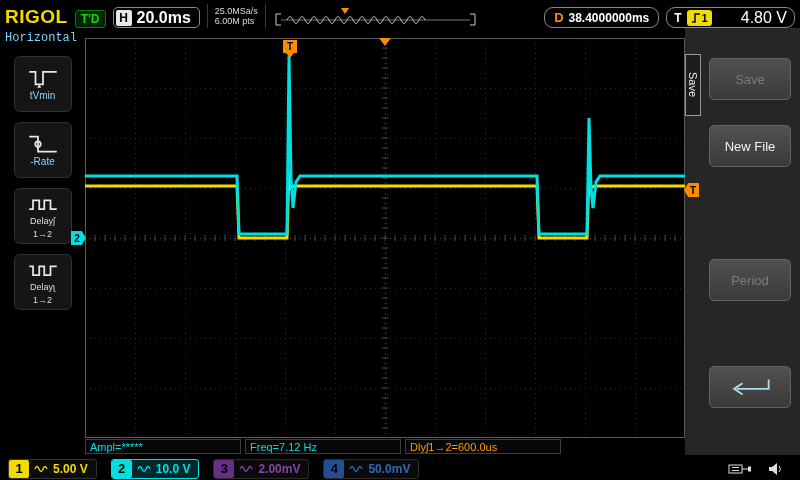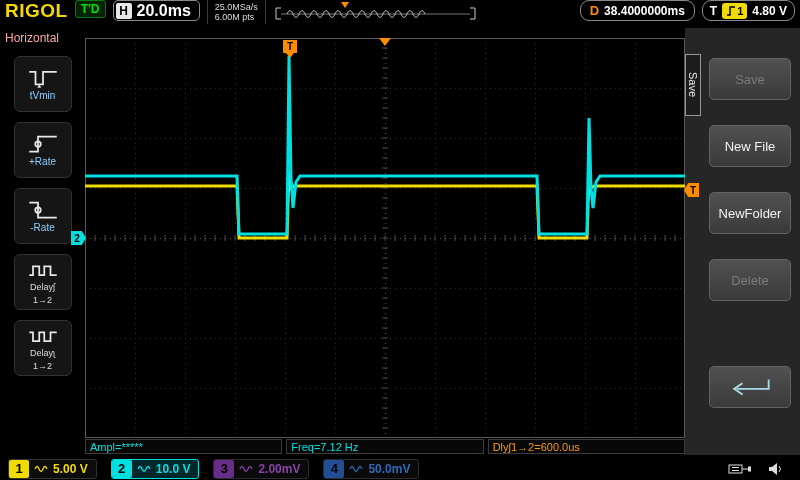--- a/index.html
+++ b/index.html
@@ -3,21 +3,21 @@
 <meta charset="utf-8">
 <style>
   * { margin:0; padding:0; box-sizing:border-box; }
   html,body { width:800px; height:480px; }
   body {
     background:#000; color:#fff; position:relative; overflow:hidden;
     font-family:"Liberation Sans","DejaVu Sans",sans-serif;
   }
   
   .topbar { position:absolute; top:0; left:0; width:800px; height:28px;
-    display:flex; align-items:flex-start; gap:7px; padding:0 5px; background:#000; }
+    display:flex; align-items:flex-end; gap:7px; padding:0 5px; background:#000; }
   .topbar > * { flex-shrink:0; }
   .logo { color:#f5d800; font-weight:bold; font-size:19px; letter-spacing:.5px; }
   .trig-status { color:#00e000; background:#032403; border:1px solid #0a7a0a;
     font-size:12px; font-weight:bold; padding:1px 5px; border-radius:3px; }
   .h-group { display:flex; align-items:center; gap:5px; border:1px solid #8a8a8a;
     border-radius:5px; height:21px; padding:1px 8px 1px 2px; }
   .h-badge { background:#e8e8e8; color:#000; font-weight:bold; width:16px; height:16px;
     display:flex; align-items:center; justify-content:center; font-size:12px; border-radius:2px; }
   .timebase { font-size:16px; font-weight:bold; }
   .rate-block { display:flex; flex-direction:column; justify-content:center;
@@ -26,25 +26,25 @@
   .preview { display:block; }
   .d-group { display:flex; align-items:center; gap:5px; border:1px solid #8a8a8a;
     border-radius:9px; height:21px; padding:1px 9px; margin-left:auto; }
   .d-label { color:#ff8c00; font-weight:bold; font-size:13px; }
   .d-value { font-size:12px; font-weight:bold; }
   .t-group { display:flex; align-items:center; gap:5px; border:1px solid #8a8a8a;
     border-radius:9px; height:21px; padding:1px 7px; }
   .t-label { font-size:12px; font-weight:bold; }
   .trig-src { background:#f0dc00; color:#000; height:16px; border-radius:3px;
     display:flex; align-items:center; gap:1px; padding:0 4px; font-weight:bold; font-size:11px; }
-  .t-value { font-size:12px; font-weight:bold; }
+  .t-value { font-size:16px; font-weight:normal;margin-left:24px; }
   
   .left-menu { position:absolute; top:28px; left:0; width:85px; height:428px;
     display:flex; flex-direction:column; align-items:center; gap:10px; }
-  .menu-title { align-self:flex-start; color:#fca5a5; font-size:12px; padding:3px 5px 1px 5px; }
+  .menu-title { align-self:flex-start; color:#7dd3fc; font-size:12px; padding:3px 5px 1px 5px;font-family:Liberation Mono, monospace; }
   .menu-item { width:58px; height:56px; background:#151515; border:1px solid #323232;
     border-radius:6px; display:flex; flex-direction:column; align-items:center;
     justify-content:center; gap:2px; cursor:pointer; }
   .menu-item svg { stroke:#e8e8e8; stroke-width:1.4; fill:none; }
   .menu-item svg .fill { fill:#e8e8e8; stroke:none; }
   .menu-label { color:#8ed0ff; font-size:10px; line-height:11px; }
   .menu-item.delay .menu-label { color:#ddd; font-size:9px; }
   .menu-sub { color:#ddd; font-size:9px; line-height:10px; }
   .menu-sub:empty { display:none; }
   
@@ -64,21 +64,21 @@
   .right-panel { position:absolute; left:685px; top:28px; width:115px; height:427px; background:#262626; }
   .panel-tab { position:absolute; left:0; top:26px; width:16px; height:62px; background:#1d1d1d;
     border:1px solid #999; color:#eee; font-size:11px; writing-mode:vertical-rl;
     display:flex; align-items:center; justify-content:center; }
   .panel-btn { position:absolute; left:24px; width:82px; height:42px;
     background:linear-gradient(#515151,#3a3a3a); border:1px solid #636363; border-radius:5px;
     color:#f2f2f2; font-size:13px; font-family:inherit; display:flex; align-items:center;
     justify-content:center; cursor:pointer; }
   .panel-btn.disabled { color:#7b7b7b; }
   
-  .measure-bar { position:absolute; left:85px; top:439px; width:600px; height:15px; display:flex; gap:4px; }
+  .measure-bar { position:absolute; left:85px; top:439px; width:476px; height:15px; display:flex; gap:4px; }
   .measure { flex:1; border:1px solid #3d3d3d; background:#070707; color:#00e0e0;
     font-size:11px; line-height:12px; display:flex; align-items:center; padding:0 4px;
     white-space:nowrap; overflow:hidden; cursor:pointer; }
   .measure.orange { color:#ff9c00;text-align:center; }
   .bottom-bar { position:absolute; left:0; top:457px; width:800px; height:23px;
     display:flex; align-items:center; gap:14px; padding:0 8px; background:#000; }
   .ch-chip { display:flex; align-items:center; height:20px; border:1px solid #333;
     border-radius:3px; background:#0c0c0c; padding-right:8px; gap:5px; cursor:pointer; }
   .ch-num { width:20px; height:18px; display:flex; align-items:center; justify-content:center;
     font-weight:bold; font-size:13px; color:#000; border-radius:2px; }
@@ -133,28 +133,20 @@
 
   <div class="menu-item">
     <svg width="30" height="20" viewBox="0 0 24 16">
       <path d="M1,3 L6,3 L6,13 L12,13 L12,3 L23,3"></path>
         <path class="fill" d="M7.5,15.8 L10.5,15.8 L9,13 Z"></path>
     </svg>
     <div class="menu-label">tVmin</div>
 
   </div>
 
-  <div class="menu-item">
-    <svg width="30" height="20" viewBox="0 0 24 16">
-      <path d="M1,14 L8,14 L8,2 L23,2"></path>
-        <circle cx="8" cy="8" r="2.2"></circle>
-    </svg>
-    <div class="menu-label">+Rate</div>
-
-  </div>
 
   <div class="menu-item">
     <svg width="30" height="20" viewBox="0 0 24 16">
       <path d="M1,2 L8,2 L8,14 L23,14"></path>
         <circle cx="8" cy="8" r="2.2"></circle>
     </svg>
     <div class="menu-label">-Rate</div>
 
   </div>
 
@@ -314,22 +306,21 @@
   </div>
   <div class="gmark right" style="top: 145px;">
     <span>T</span>
   </div>
 </div>
 
 <div class="right-panel">
   <div class="panel-tab">Save</div>
   <button class="panel-btn disabled" style="top:30px">Save</button>
   <button class="panel-btn" style="top:97px">New File</button>
-  <button class="panel-btn" style="top:164px">NewFolder</button>
-  <button class="panel-btn disabled" style="top:231px">Delete</button>
+  <button class="panel-btn disabled" style="top:231px">Period</button>
   <button class="panel-btn" style="top:338px">
     <svg width="56" height="24" viewBox="0 0 60 24">
       <path d="M50,4 L50,14 L16,14" stroke="#a8dce4" stroke-width="2" fill="none"></path>
       <path d="M22,8 L13,14 L22,20" stroke="#a8dce4" stroke-width="2" fill="none"></path>
     </svg>
   </button>
 </div>
 
 <div class="measure-bar">
   <div class="measure">Ampl=*****</div>

